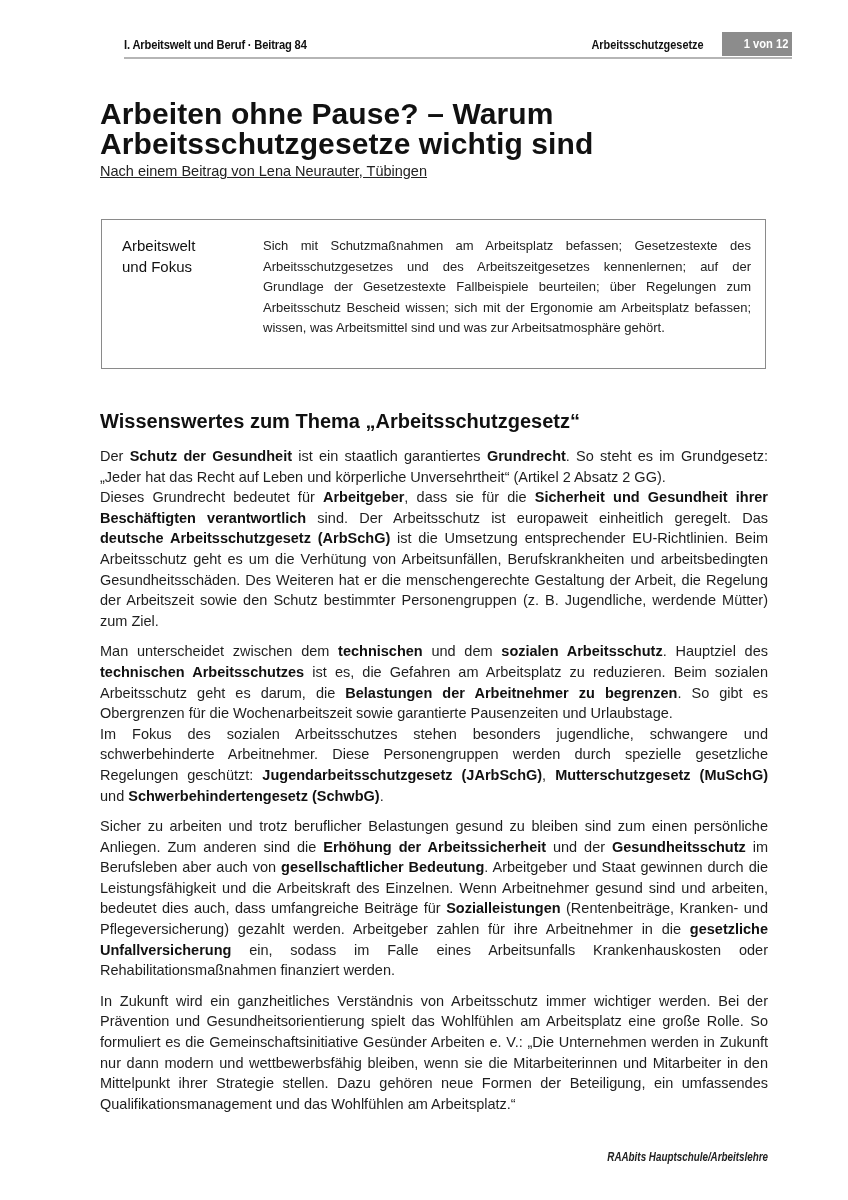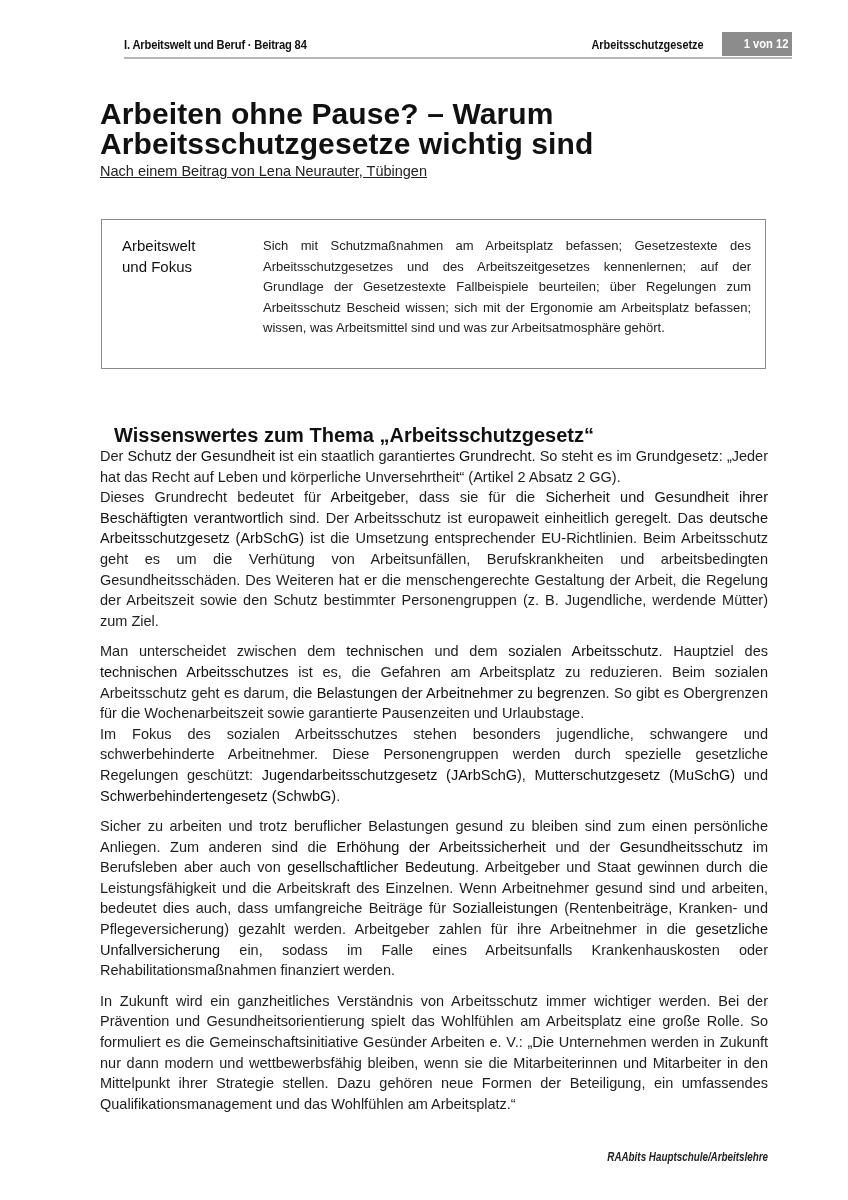--- a/index.html
+++ b/index.html
@@ -19,26 +19,26 @@
   .title { position: absolute; left: 100px; top: 99px; width: 660px; margin: 0;
            font-size: 30px; line-height: 30px; font-weight: bold; letter-spacing: 0.1px; }
   .byline { position: absolute; left: 100px; top: 163px; font-size: 14.5px; color: #222; text-decoration: underline; }
 
   .objectives-box { position: absolute; left: 101px; top: 219px; width: 665px; height: 150px;
                     border: 1.5px solid #8a8a8a; box-sizing: border-box; }
   .box-label { position: absolute; left: 20px; top: 16px; width: 120px; font-size: 15px; font-weight: normal; line-height: 20.5px; }
   .box-text { position: absolute; left: 161px; top: 16px; width: 488px; font-size: 13px; line-height: 20.5px;
               color: #222; text-align: justify; }
 
-  .section-heading { position: absolute; left: 100px; top: 410px; margin: 14px; font-size: 20px; font-weight: bold; }
+  .section-heading { position: absolute; left: 100px; top: 410px; margin: 0; font-size: 20px; font-weight: bold; }
 
   .body { position: absolute; left: 100px; top: 446px; width: 668px; font-size: 14.5px; line-height: 20.6px;
           color: #1e1e1e; text-align: justify; }
   .body p { margin: 0 0 10px 0; }
-  .body b { font-weight: normal; color: #111; }
+  .body b { font-weight: bold; color: #111; }
 
   .footer { position: absolute; right: 80px; top: 1150px; font-size: 12px; font-style: italic; font-weight: bold;
             transform: scaleX(0.82); transform-origin: right center; white-space: nowrap; color: #222; }
 </style>
 </head>
 <body>
 
 <div class="header">
   <div class="header-left">I. Arbeitswelt und Beruf · Beitrag 84</div>
   <div class="header-topic">Arbeitsschutzgesetze</div>

